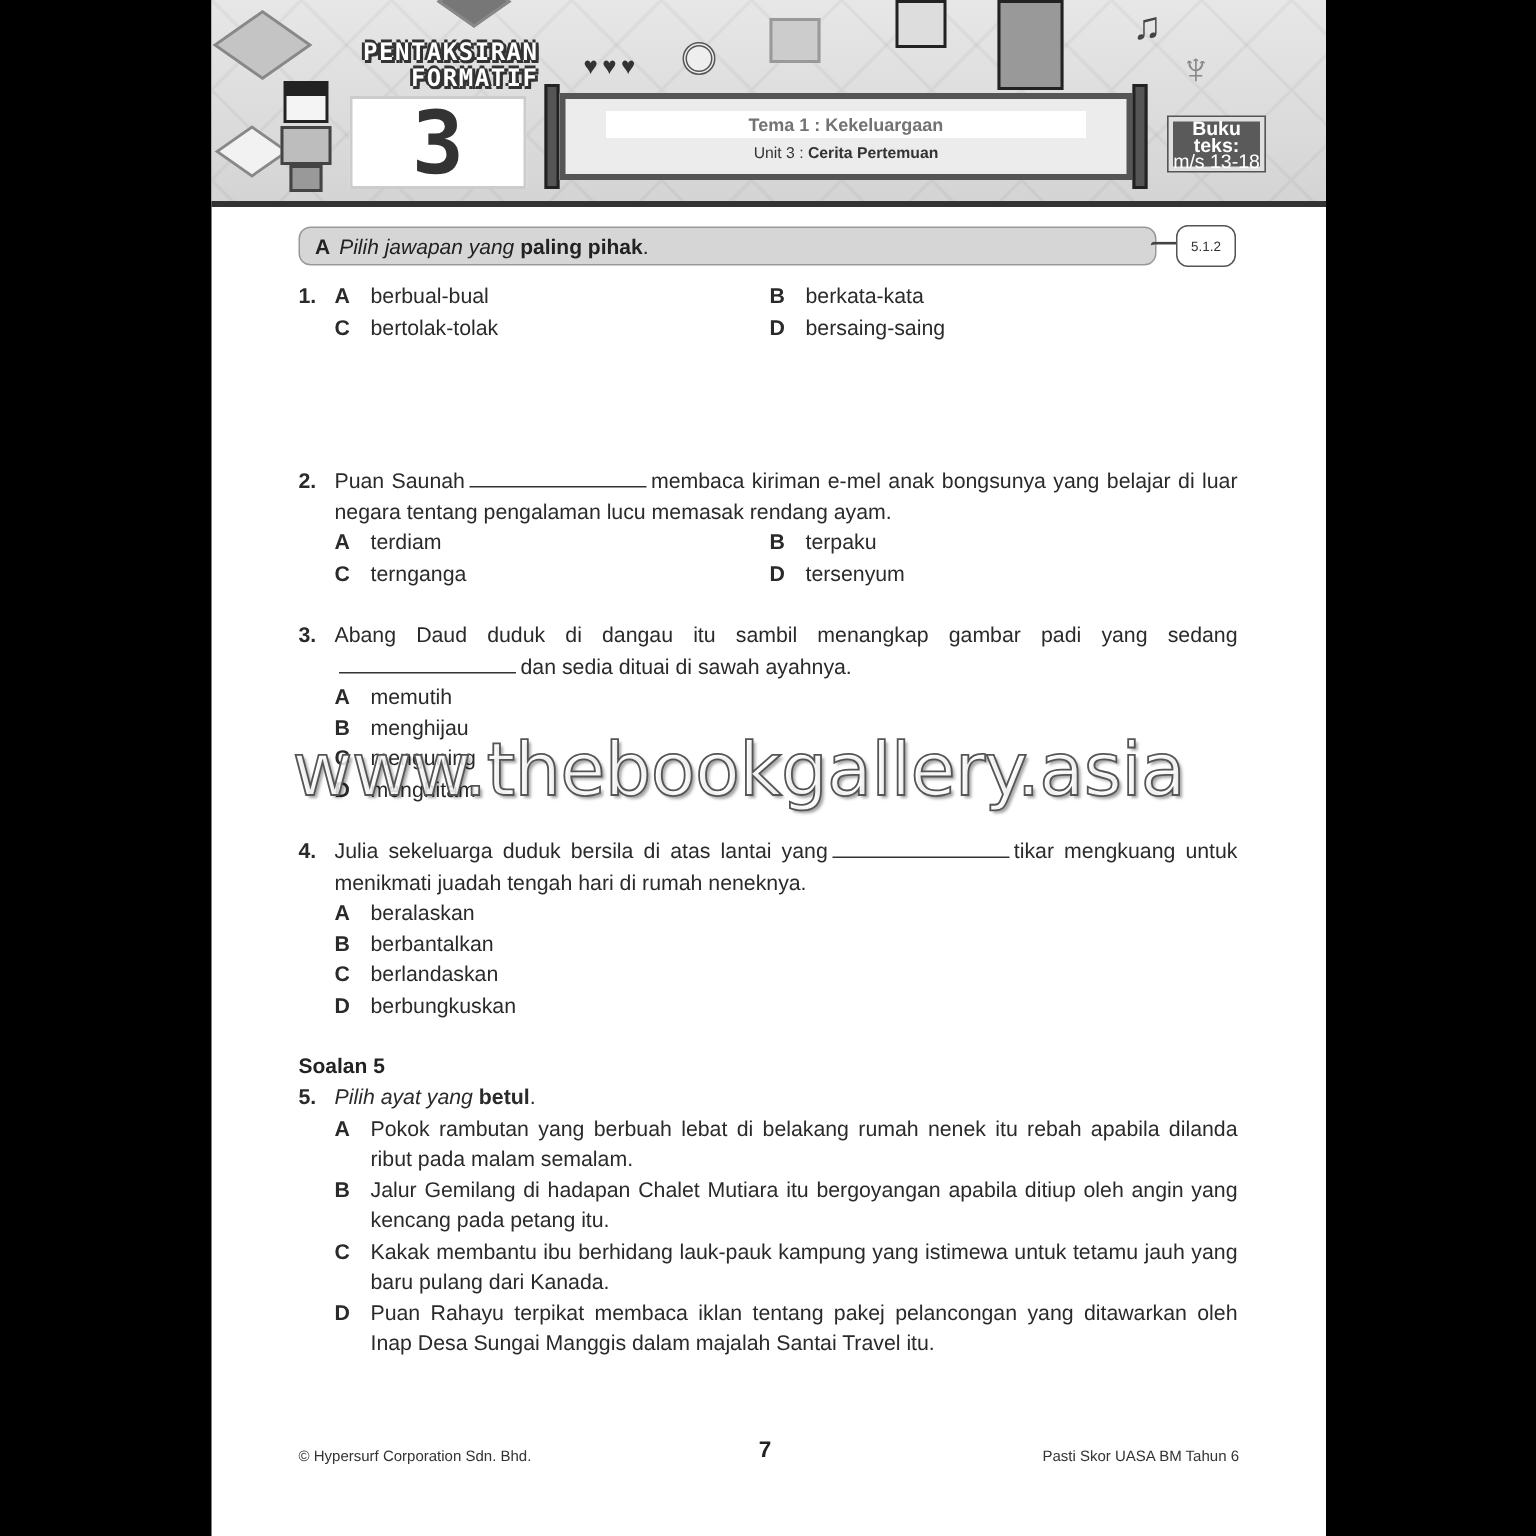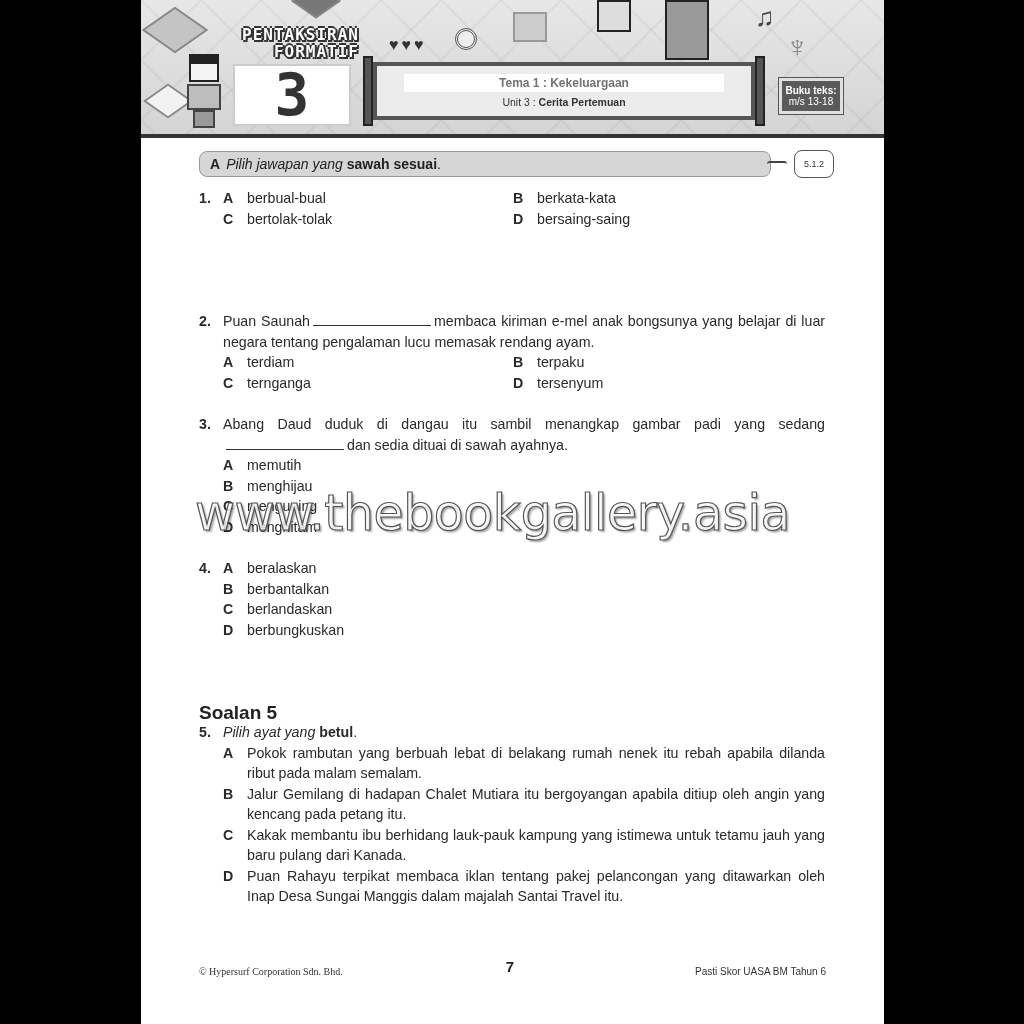--- a/index.html
+++ b/index.html
@@ -61,72 +61,72 @@
     display: flex; flex-direction: column; align-items: center; justify-content: center;
   }
   .scroll .paper .inner { background: #fff; width: 320px; text-align: center; padding: 2px 0; }
   .tema { font-size: 12px; font-weight: bold; color: #737373; }
   .unit { font-size: 10.5px; color: #333; margin-top: 4px; }
   .unit b { font-weight: bold; }
 
   .book-ref {
     position: absolute; left: 638px; top: 78px; width: 64px; height: 36px;
     background: #5a5a5a; border: 3px solid #e0e0e0; outline: 1px solid #555;
-    color: #fff; font-size: 10px; line-height: 11px; text-align: center;
+    color: #fff; font-size: 13px; line-height: 11px; text-align: center;
     display: flex; flex-direction: column; justify-content: center;
   }
   .book-ref b { font-weight: bold; }
 
   
   .section-bar {
     position: absolute; left: 58px; top: 151px; width: 572px; height: 26px;
     background: #d6d6d6; border: 1px solid #999; border-radius: 8px;
     display: flex; align-items: center; padding-left: 10px;
     font-size: 14px; color: #222;
   }
   .section-bar .letter { font-weight: bold; margin-right: 6px; }
   .section-bar i { font-style: italic; }
   .section-bar b { font-weight: bold; }
   .skill-connector { position: absolute; left: 626px; top: 161px; width: 20px; height: 6px; border-top: 2px solid #444; border-radius: 8px; }
   .skill-tag {
     position: absolute; left: 643px; top: 150px; width: 40px; height: 28px;
     border: 1px solid #555; border-radius: 8px; background: #fff;
-    font-size: 9px; display: flex; align-items: center; justify-content: center; color: #333; margin-left: 10px;
+    font-size: 9px; display: flex; align-items: center; justify-content: center; color: #333;
   }
 
   
   .q {
     position: absolute; left: 58px; width: 626px;
     font-size: 14.2px; line-height: 20.5px; color: #2a2a2a;
   }
   .q .num { position: absolute; left: 0; top: 0; font-weight: bold; }
   .q .stem { margin-left: 24px; text-align: justify; }
   .q .stem i { font-style: italic; }
   .q .stem b { font-weight: bold; }
   .blank { display: inline-block; width: 118px; border-bottom: 1.5px solid #333; height: 14px; vertical-align: baseline; margin: 0 3px; }
   .opts { margin-left: 24px; }
   .opts.grid { display: grid; grid-template-columns: 290px 290px; }
   .opt { display: flex; }
   .opt .ol { font-weight: bold; width: 24px; flex-shrink: 0; }
   .opt .ot { flex: 1; text-align: justify; }
 
-  .soalan-label { position: absolute; left: 58px; top: 702px; font-size: 19px; font-weight: bold; color: #222; }
+  .soalan-label { position: absolute; left: 58px; top: 702px; font-size: 14px; font-weight: bold; color: #222; }
 
   
   .watermark {
     position: absolute; left: 54px; top: 484px; width: 640px;
     font-family: "DejaVu Sans", sans-serif; font-size: 49px; line-height: 60px;
     color: rgba(255,255,255,0.82); letter-spacing: -0.5px;
     -webkit-text-stroke: 1.2px #555;
     text-shadow: 2px 2px 2px rgba(0,0,0,0.35);
     white-space: nowrap; pointer-events: none;
   }
 
   
-  .footer-left { position: absolute; left: 58px; top: 966px; font-size: 10px; color: #333; font-family: Liberation Serif, serif; }
+  .footer-left { position: absolute; left: 58px; top: 966px; font-size: 10px; color: #333; }
   .footer-right { position: absolute; right: 58px; top: 966px; font-size: 10px; color: #333; }
   .page-num {
     position: absolute; left: 354px; top: 958px; width: 30px; height: 30px; text-align: center;
     font-size: 15px; font-weight: bold; color: #222;
   }
   .page-num .base { position: absolute; left: 3px; top: 14px; width: 24px; height: 14px; background: #ccc; transform: rotate(45deg) scale(1,0.6); z-index: -1; }
 </style>
 </head>
 <body>
 
@@ -174,21 +174,21 @@
     </div>
 
     <div class="book-ref">
       <b>Buku teks:</b>
       <span>m/s 13-18</span>
     </div>
   </div>
 
   <div class="section-bar">
     <span class="letter">A</span>
-    <i>Pilih jawapan yang</i>&nbsp;<b>sawah sesuai</b><span>.</span>
+    <i>Pilih jawapan yang</i>&nbsp;<b>paling pihak</b><span>.</span>
   </div>
   <div class="skill-connector"></div>
   <div class="skill-tag">5.1.2</div>
 
   <div class="q" style="top:188px;">
     <span class="num">1.</span>
     <div class="opts grid">
       <div class="opt">
           <span class="ol">A</span>
           <span class="ot">berbual-bual</span>
@@ -249,20 +249,21 @@
         </div>
       <div class="opt">
           <span class="ol">D</span>
           <span class="ot">menghitam</span>
         </div>
     </div>
   </div>
 
   <div class="q" style="top:558px;">
     <span class="num">4.</span>
+    <div class="stem"><span>Julia sekeluarga duduk bersila di atas lantai yang</span><span class="blank"></span><span>tikar mengkuang untuk menikmati juadah tengah hari di rumah neneknya.</span></div>
     <div class="opts">
       <div class="opt">
           <span class="ol">A</span>
           <span class="ot">beralaskan</span>
         </div>
       <div class="opt">
           <span class="ol">B</span>
           <span class="ot">berbantalkan</span>
         </div>
       <div class="opt">

